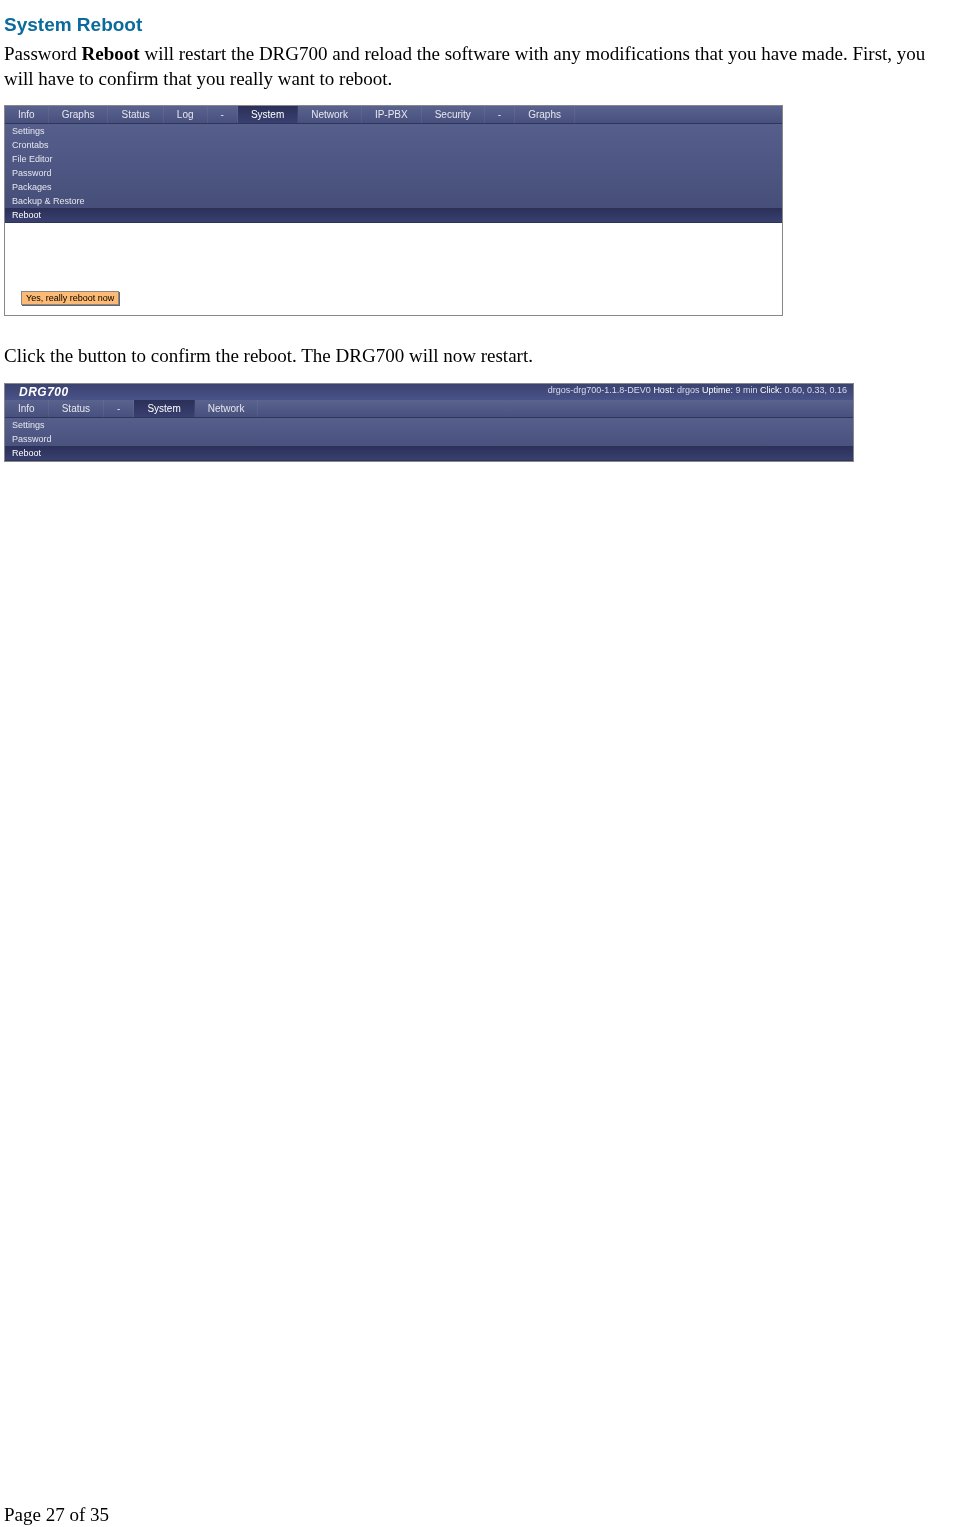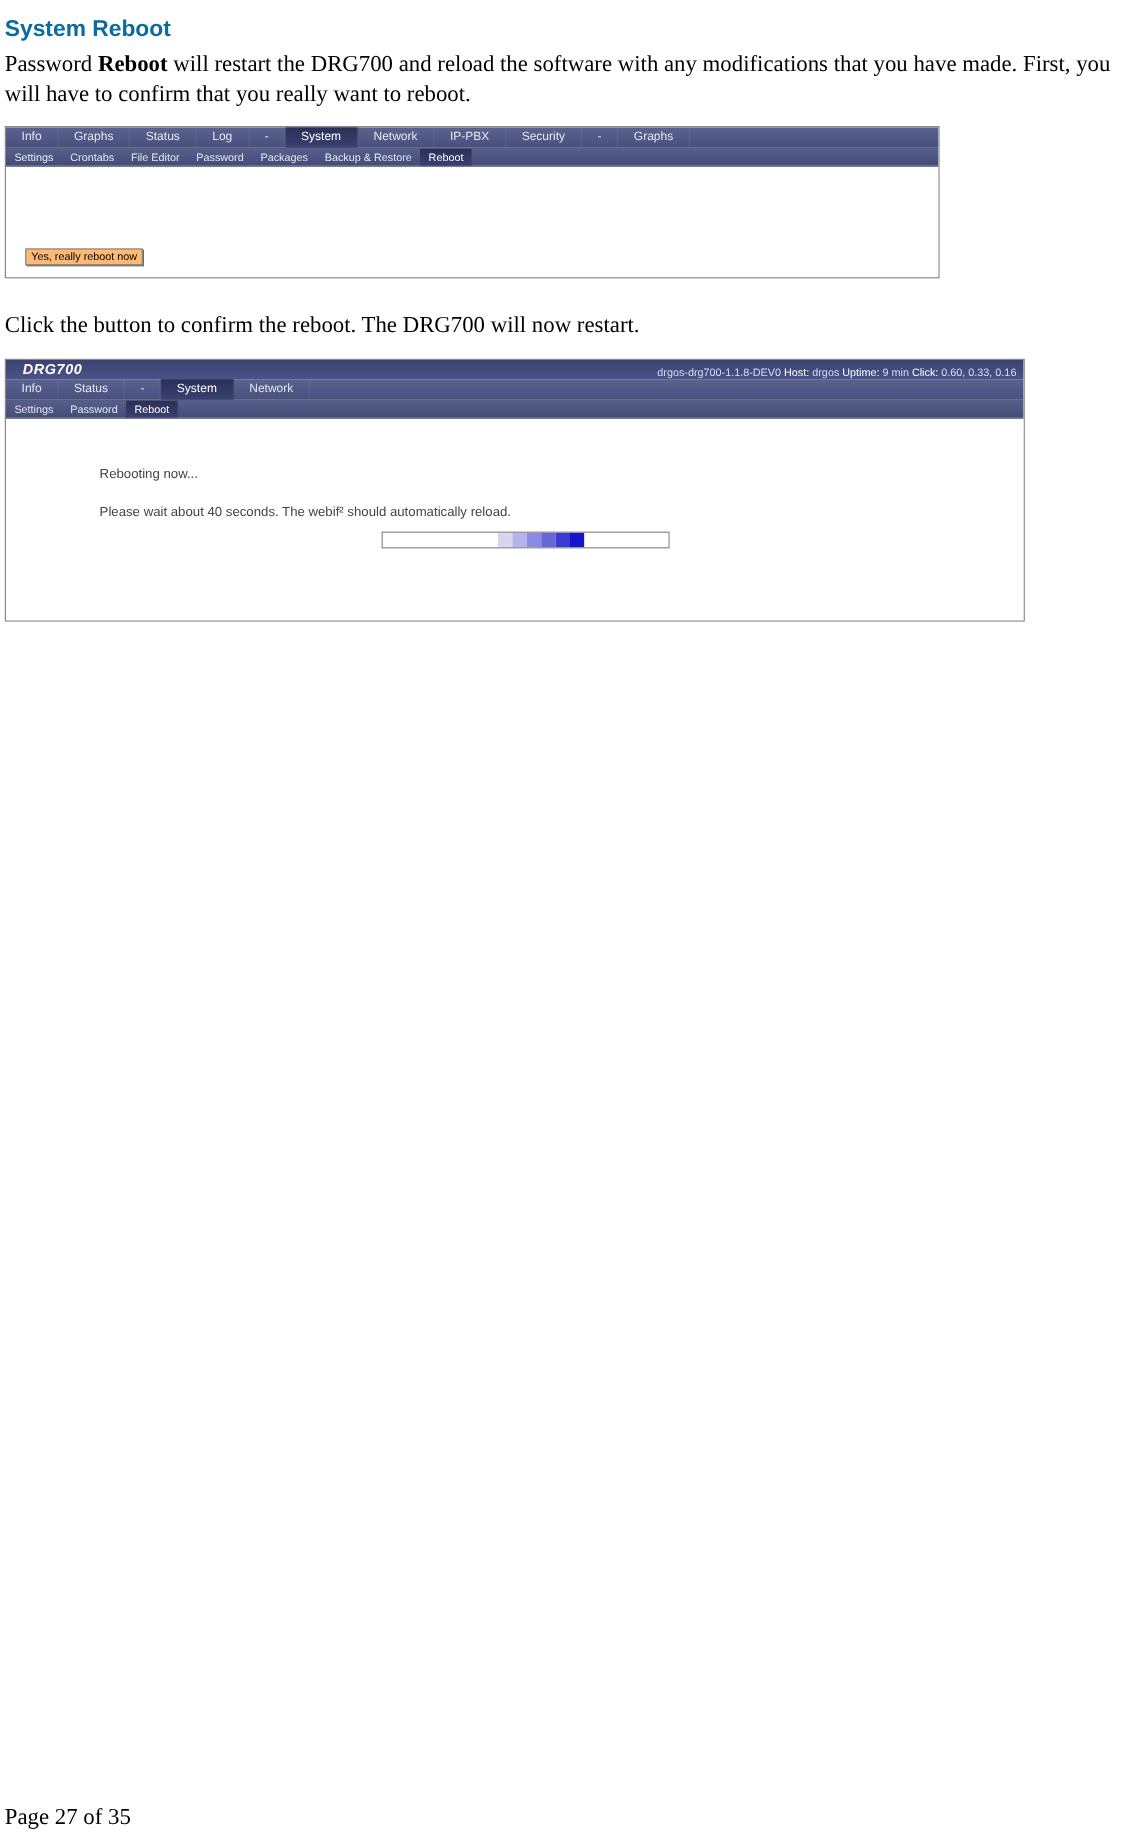--- a/index.html
+++ b/index.html
@@ -34,21 +34,21 @@
     background: #fff;
     overflow: hidden;
   }
   .shot1 { width: 777px; }
   .shot2 { width: 848px; }
 
   
   .titlebar {
     display: flex;
     justify-content: space-between;
-    align-items: flex-end;
+    align-items: flex-start;
     background: linear-gradient(#3a4270, #4a5388);
     padding: 1px 6px 1px 14px;
     color: #fff;
   }
   .titlebar .brand {
     font-weight: bold;
     font-style: italic;
     font-size: 12px;
     letter-spacing: 0.5px;
   }
@@ -78,20 +78,21 @@
   }
 
   
   .subnav {
     display: flex;
     align-items: stretch;
     background: linear-gradient(#565e8c, #434b76);
     padding: 0;
     font-size: 9px;
     border-bottom: 1px solid #2e3558;
+    flex-direction: column;
   }
   .subnav .stab {
     padding: 2px 7px;
     color: #e6e6ef;
     cursor: pointer;
   }
   .subnav .stab.active {
     background: linear-gradient(#2a3057, #394070);
     color: #fff;
   }
@@ -207,33 +208,17 @@
         <div class="tab">Status</div>
         <div class="tab">-</div>
         <div class="tab active">System</div>
         <div class="tab">Network</div>
       </div>
     <div class="subnav" id="subnav2">
         <div class="stab">Settings</div>
         <div class="stab">Password</div>
         <div class="stab active">Reboot</div>
       </div>
-    <div class="shot-body">
-      <div class="msg1">Rebooting now...</div>
-      <div class="msg2">Please wait about 40 seconds. The webif² should automatically reload.</div>
-      <div class="progress-wrap">
-        <div class="progress">
-          <div class="seg a"></div>
-          <div class="seg b"></div>
-          <div class="seg c"></div>
-          <div class="seg d"></div>
-          <div class="seg e"></div>
-          <div class="seg f"></div>
-          <div class="seg g"></div>
-          <div class="seg h"></div>
-        </div>
-      </div>
-    </div>
   </div>
 
   <div class="footer">Page 27 of 35</div>
 
 </div>
 
 </body></html>

